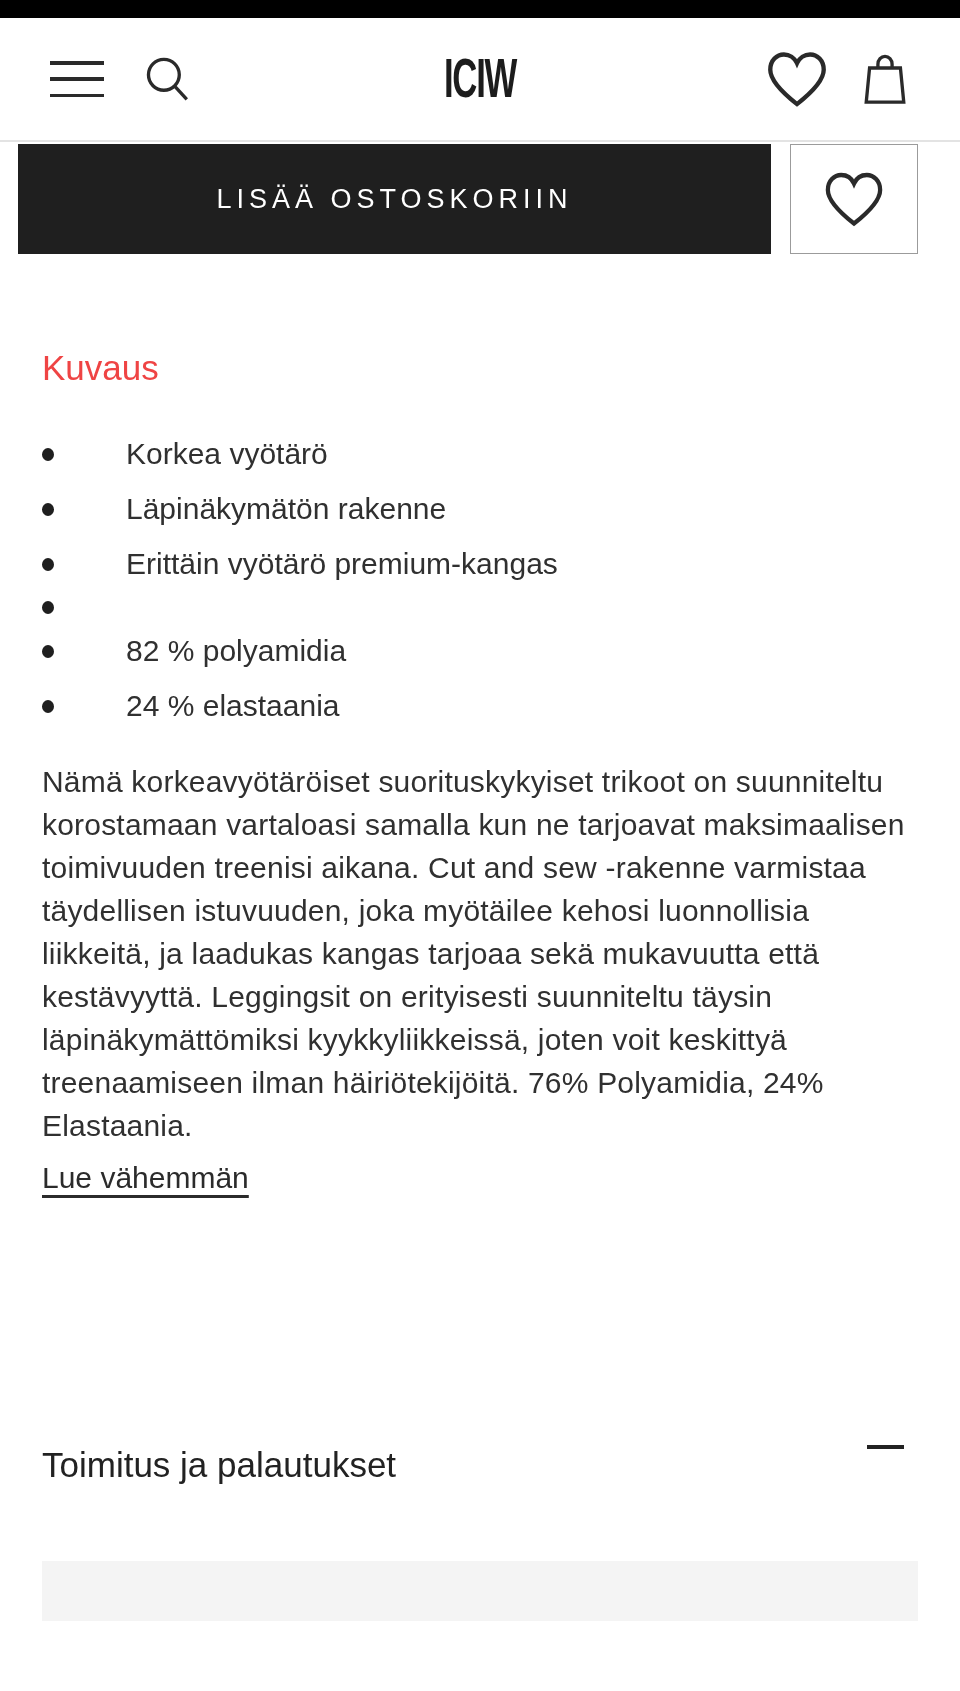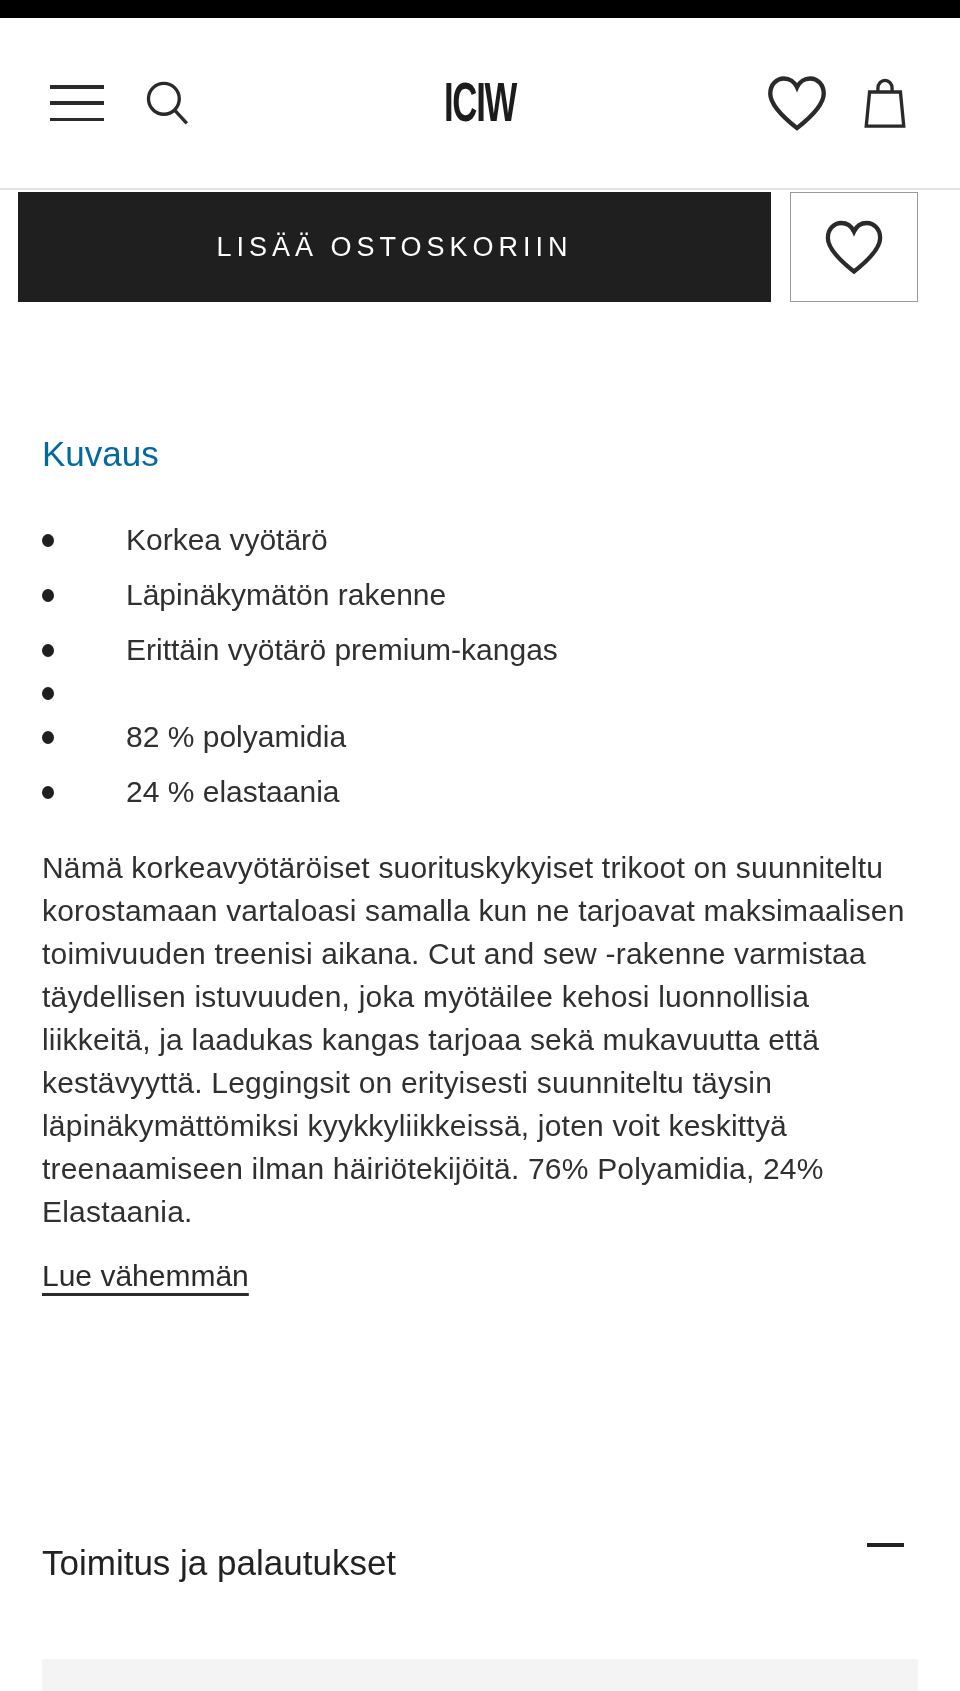--- a/index.html
+++ b/index.html
@@ -7,21 +7,21 @@
     width: 960px; height: 1691px; overflow: hidden;
     background: #ffffff;
     font-family: "Liberation Sans", "DejaVu Sans", sans-serif;
     color: #2e2e2e;
   }
   
   .status-bar { height: 18px; background: #000000; width: 100%; }
 
   
   .header {
-    height: 172px;
+    height: 124px;
     border-bottom: 2px solid #e3e3e3;
     display: flex; align-items: center;
     padding: 0 50px;
     position: relative;
     background: #ffffff;
   }
   .header-left { display: flex; align-items: center; gap: 38px; }
   .header-right { display: flex; align-items: center; gap: 30px; margin-left: auto; }
   .icon-btn { background: none; border: none; cursor: pointer; padding: 0; display: flex; align-items: center; justify-content: center; }
 
@@ -55,42 +55,42 @@
   .wish-btn {
     width: 128px; height: 110px;
     background: #ffffff; border: 1.5px solid #9b9b9b;
     cursor: pointer;
     display: flex; align-items: center; justify-content: center;
   }
 
   
   .content { margin: 0 42px; max-width: 878px; }
   .desc-heading {
-    margin-top: 104px;
-    font-size: 35px; font-weight: 500; color: #0369a1;
+    margin-top: 66px;
+    font-size: 35px; font-weight: 500; color: #ef4444;
   }
   .desc-bullets { margin-top: 48px; list-style: none; }
   .desc-bullets li {
     display: flex; align-items: center;
     font-size: 30px; line-height: 36px; color: #303030;
     margin-bottom: 19px;
     gap: 36px;
   }
   .desc-bullets li .dot {
     width: 12px; height: 13px; border-radius: 50%;
     background: #1f1f1f; flex: 0 0 12px;
     margin-right: 36px;
   }
   .desc-paragraph {
     margin-top: 36px;
     font-size: 30px; line-height: 43px; color: #303030;
     letter-spacing: 0.2px;
   }
   .read-less {
-    display: inline-block; margin-top: 26px;
+    display: inline-block; margin-top: 14px;
     font-size: 30px; color: #2b2b2b;
     text-decoration: underline; text-underline-offset: 7px;
     cursor: pointer;
   }
 
   
   .accordion-row {
     margin: 250px 42px 0 42px;
     display: flex; align-items: flex-start; justify-content: space-between;
     cursor: pointer;

